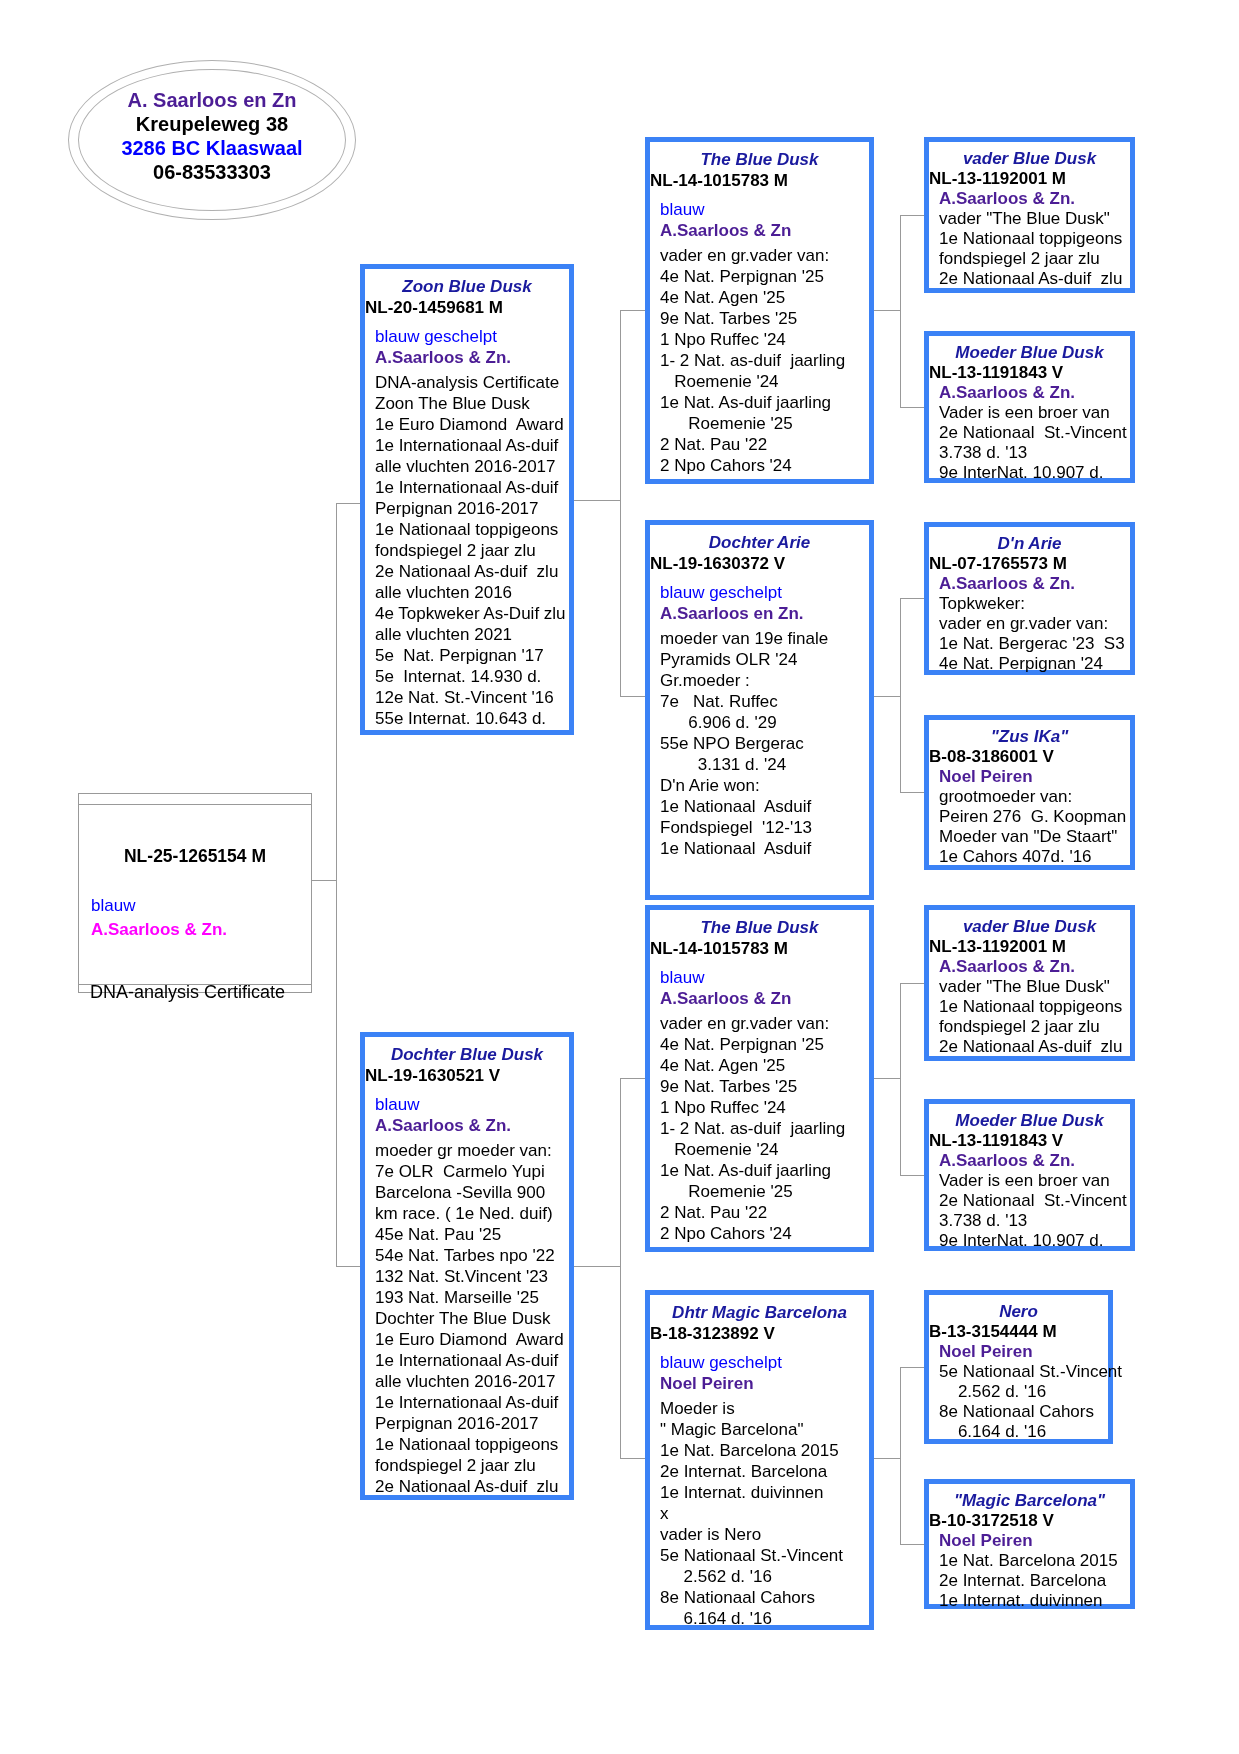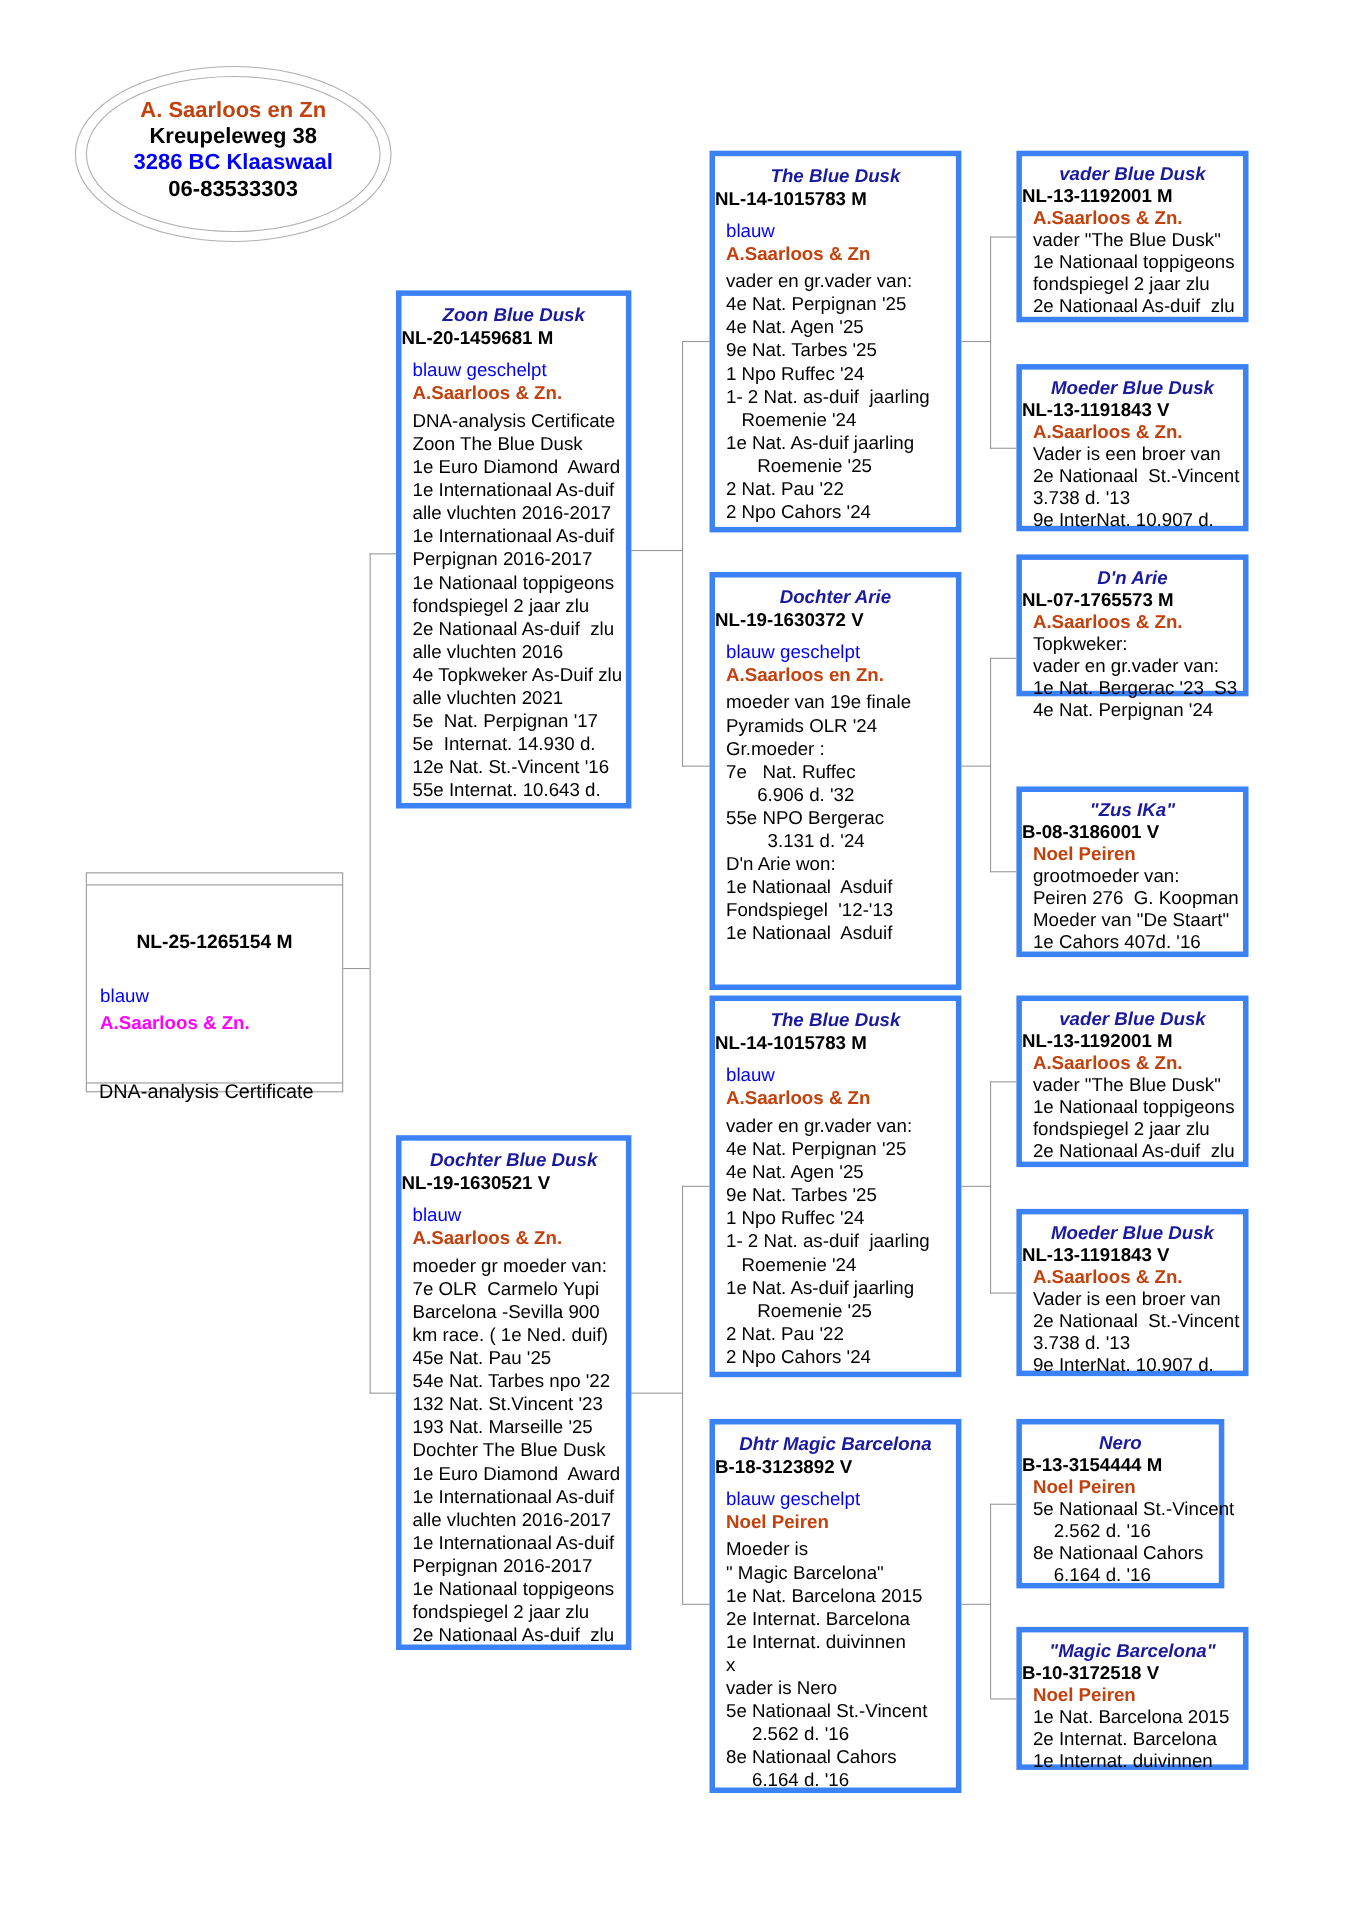--- a/index.html
+++ b/index.html
@@ -5,21 +5,21 @@
   html,body{margin:0;padding:0;background:#fff}
   #canvas{position:relative;width:1239px;height:1754px;background:#fff;
           font-family:"Liberation Sans","DejaVu Sans",sans-serif;color:#000;overflow:hidden}
   .bx{position:absolute;border:5px solid #3b82f6;background:#fff;box-sizing:border-box;padding-top:7px}
   .row{white-space:pre;padding-left:10px;font-size:17px;line-height:21px}
   .row:empty{height:8px}
   .g4 .row{line-height:20px}
   .title{color:#1a1a9e;font-weight:bold;font-style:italic;text-align:center;padding-left:0}
   .id{font-weight:bold;text-align:left;padding-left:0}
   .blue{color:#0000ff}
-  .mag{color:#c2410c;font-weight:bold}
+  .mag{color:#4c1d95;font-weight:bold}
   .g23 .mag{margin-bottom:4px}
   .teal{color:#000000}
   .ln{position:absolute;background:#999}
   .oval1{position:absolute;left:68px;top:60px;width:288px;height:160px;border:1px solid #b0b0b0;border-radius:50%;box-sizing:border-box}
   .oval2{position:absolute;left:9px;top:8px;width:268px;height:142px;border:1px solid #b0b0b0;border-radius:50%;box-sizing:border-box}
   .ovaltext{position:absolute;left:68px;top:88px;width:288px;text-align:center}
   .ovaltext .row{font-size:20px;line-height:24px;font-weight:bold;white-space:normal;padding-left:0}
   .rootbox{position:absolute;left:78px;top:793px;width:234px;height:200px;border:1px solid #999;background:#fff;box-sizing:border-box}
   .rline{position:absolute;left:0;right:0;height:1px;background:#999}
   .root-id{position:absolute;top:52px;left:0;width:100%;text-align:center;font-weight:bold;font-size:17.5px}
@@ -121,21 +121,21 @@
   <div class="bx g23" style="left:645px;top:520px;width:229px;height:380px">
       <div class="row title">Dochter Arie</div>
       <div class="row id">NL-19-1630372 V</div>
       <div class="row sp"></div>
       <div class="row blue">blauw geschelpt</div>
       <div class="row mag">A.Saarloos en Zn.</div>
       <div class="row">moeder van 19e finale</div>
       <div class="row">Pyramids OLR '24</div>
       <div class="row">Gr.moeder :</div>
       <div class="row">7e   Nat. Ruffec</div>
-      <div class="row">      6.906 d. '32</div>
+      <div class="row">      6.906 d. '29</div>
       <div class="row">55e NPO Bergerac</div>
       <div class="row">        3.131 d. '24</div>
       <div class="row">D'n Arie won:</div>
       <div class="row">1e Nationaal  Asduif</div>
       <div class="row">Fondspiegel  '12-'13</div>
       <div class="row">1e Nationaal  Asduif</div>
     </div>
   <div class="bx g23" style="left:645px;top:905px;width:229px;height:347px">
       <div class="row title">The Blue Dusk</div>
       <div class="row id">NL-14-1015783 M</div>
@@ -184,21 +184,21 @@
     </div>
   <div class="bx g4" style="left:924px;top:331px;width:211px;height:152px">
       <div class="row title">Moeder Blue Dusk</div>
       <div class="row id">NL-13-1191843 V</div>
       <div class="row mag">A.Saarloos &amp; Zn.</div>
       <div class="row">Vader is een broer van</div>
       <div class="row">2e Nationaal  St.-Vincent</div>
       <div class="row">3.738 d. '13</div>
       <div class="row">9e InterNat. 10.907 d.</div>
     </div>
-  <div class="bx g4" style="left:924px;top:504px;width:211px;height:129px">
+  <div class="bx g4" style="left:924px;top:522px;width:211px;height:153px">
       <div class="row title">D'n Arie</div>
       <div class="row id">NL-07-1765573 M</div>
       <div class="row mag">A.Saarloos &amp; Zn.</div>
       <div class="row">Topkweker:</div>
       <div class="row">vader en gr.vader van:</div>
       <div class="row">1e Nat. Bergerac '23  S3</div>
       <div class="row">4e Nat. Perpignan '24</div>
     </div>
   <div class="bx g4" style="left:924px;top:715px;width:211px;height:155px">
       <div class="row title">"Zus IKa"</div>

